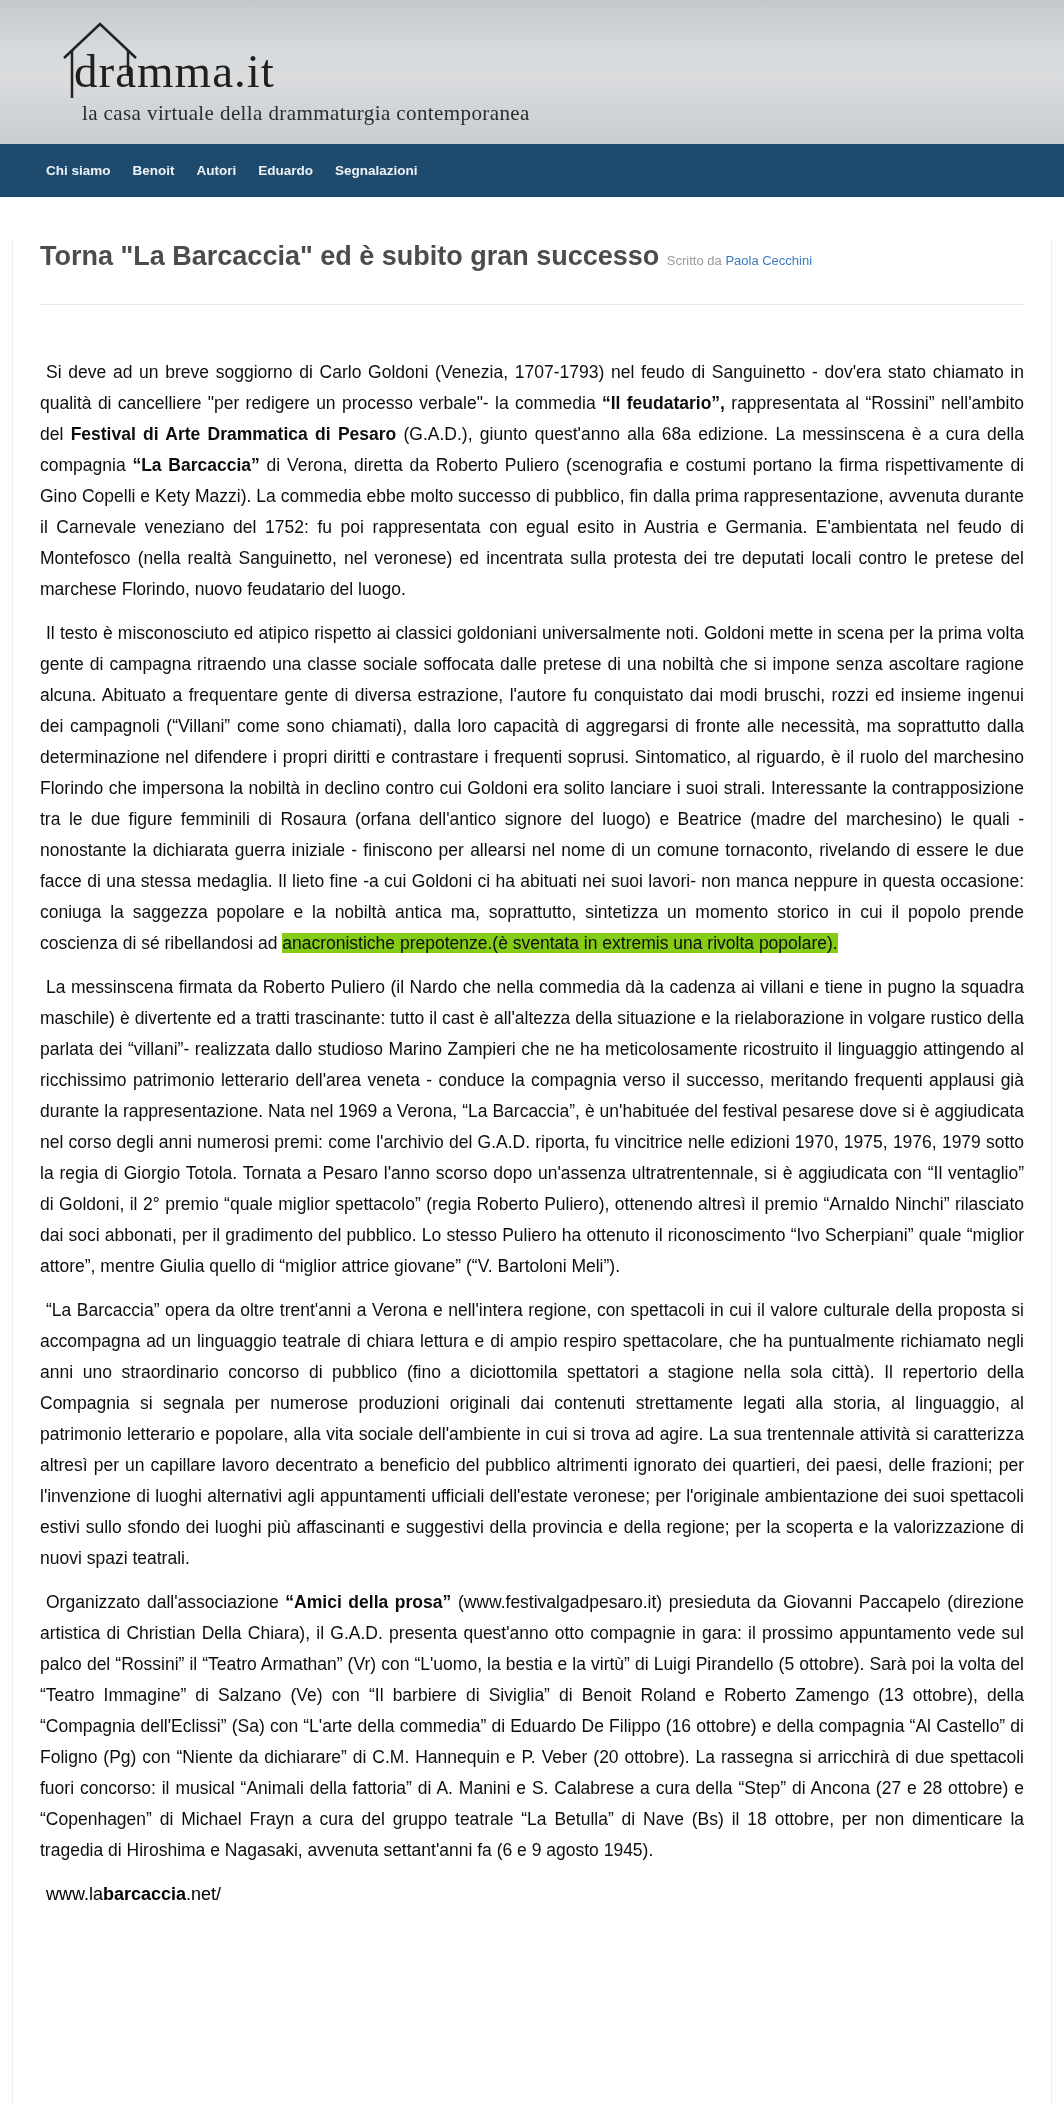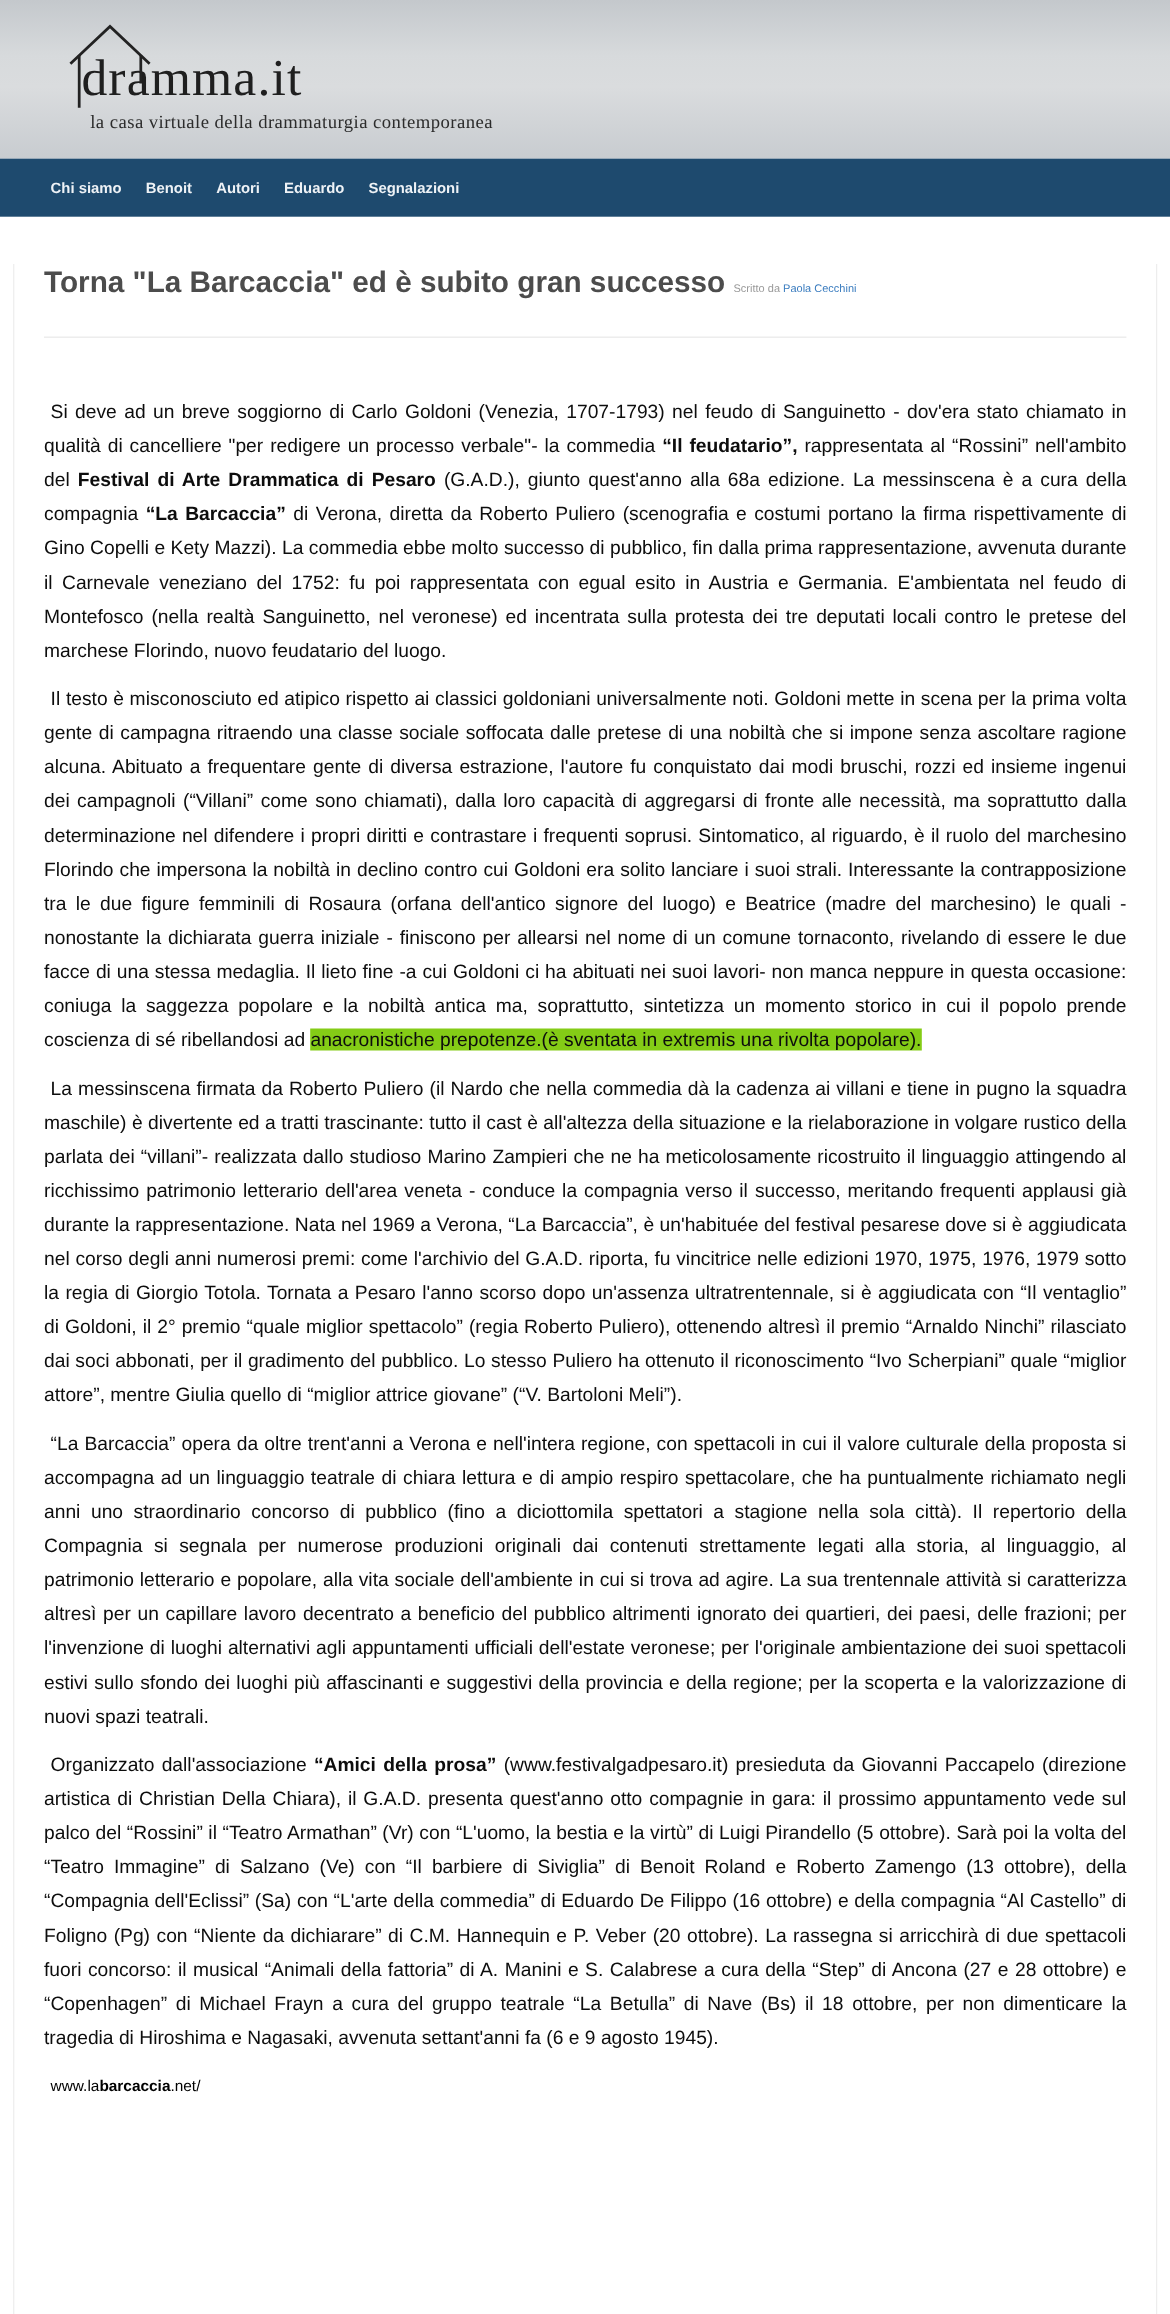--- a/index.html
+++ b/index.html
@@ -29,21 +29,21 @@
   .logo-text {
     font-family: "Liberation Serif", "DejaVu Serif", serif;
     font-size: 47px;
     color: #1f1f1f;
     margin: 40px 0 0 8px;
     letter-spacing: 1px;
     line-height: 1;
   }
   .logo-tagline {
     font-family: "Liberation Serif", "DejaVu Serif", serif;
-    font-size: 17px;
+    font-size: 21px;
     color: #2c2c2c;
     margin: 6px 0 0 16px;
     letter-spacing: 0.4px;
   }
   
   .main-nav {
     height: 53px;
     background: #1e4a6e;
     display: flex;
     align-items: center;
@@ -66,21 +66,21 @@
     min-height: 1840px;
     background: #ffffff;
   }
   .page-title {
     margin: 43px 0 0 0;
     font-size: 27px;
     font-weight: bold;
     color: #4c4c4c;
     line-height: 32px;
   }
-  .byline { font-size: 10px; font-weight: normal; color: #999999; }
+  .byline { font-size: 13px; font-weight: normal; color: #999999; }
   .author-link { color: #3a7cbf; text-decoration: none; cursor: pointer; }
   .title-divider {
     border: none;
     border-top: 1px solid #e6e6e6;
     margin: 27px 0 0 0;
   }
   .meta-box {
     margin-top: 24px;
     background: #f5f5f5;
     border-radius: 4px;
@@ -95,21 +95,21 @@
     font-size: 17.5px;
     line-height: 31px;
     text-align: justify;
     color: #0d0d0d;
   }
   .article-body p { margin: 0 0 13px 0; text-indent: 6px; }
   .seg-bold { font-weight: bold; }
   .seg-highlight { background: #84cc16; }
   .site-link {
     margin: 18px 0 0 10px;
-    font-size: 14px;
+    font-size: 18px;
     color: #000000;
     cursor: pointer;
   }
 </style>
 </head>
 <body>
 
 <div class="site-header">
   <div class="logo">
     <span class="logo-house">

